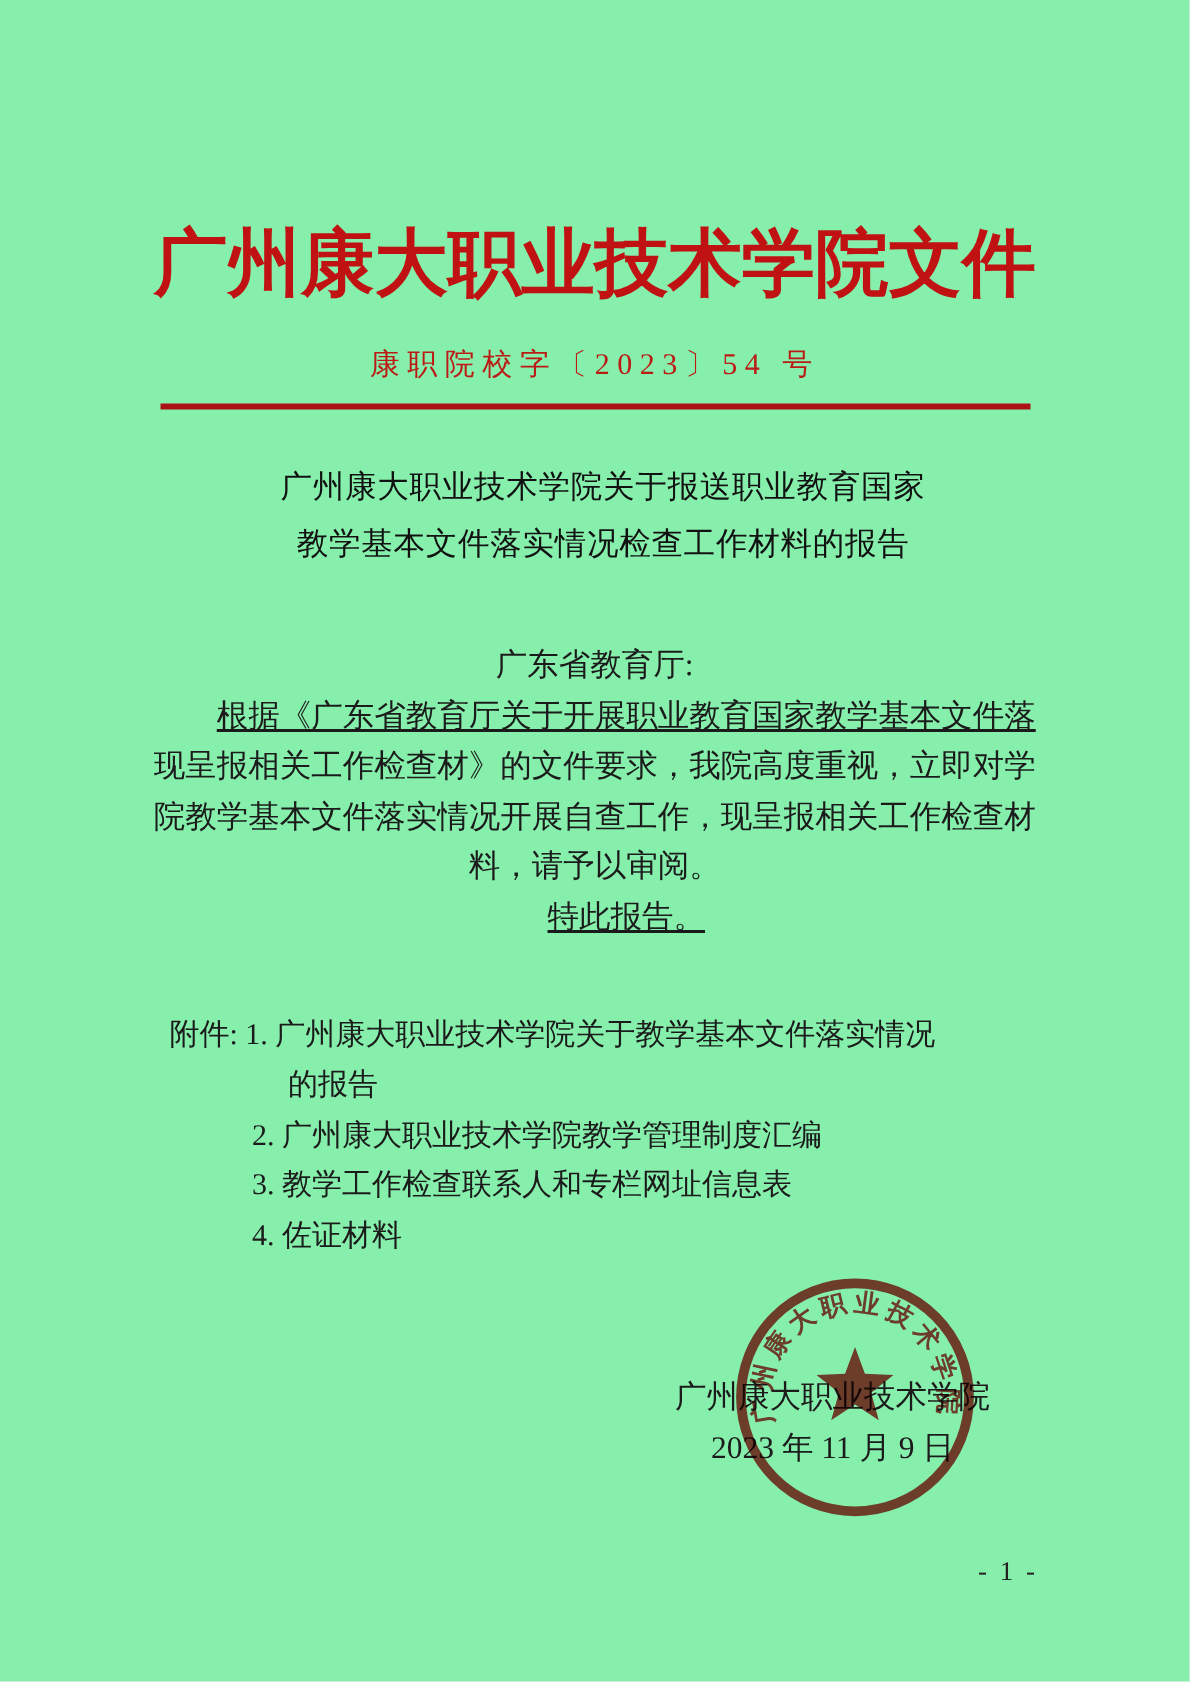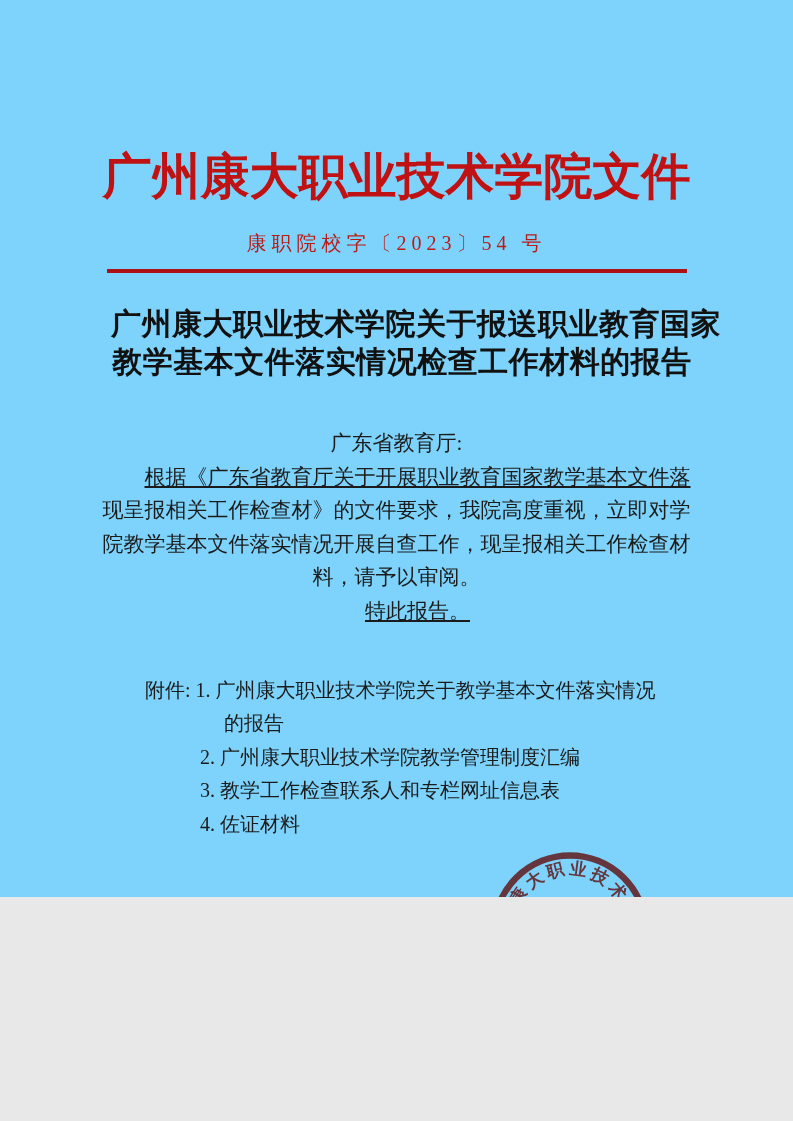--- a/index.html
+++ b/index.html
@@ -1,23 +1,23 @@
 <!DOCTYPE html>
 <html><head>
 <meta charset="utf-8">
 <style>
   html, body { margin: 0; padding: 0; background: #e8e8e8; }
   .page {
     position: relative;
     width: 793px;
-    height: 897px;
+    height: 1121px;
     margin: 0 auto;
-    background: #7dd3fc;
+    background: #86efac;
     box-sizing: border-box;
-    padding: 0 100px;
+    padding: 0 68px;
     overflow: hidden;
     font-family: "Liberation Serif", serif;
     color: #1b1b1b;
   }
   .org-title {
     margin-top: 148px;
     text-align: center;
     font-family: "Liberation Sans", sans-serif;
     font-weight: 700;
     font-size: 49px;
@@ -37,22 +37,22 @@
   }
   .red-line {
     width: 580px;
     height: 4px;
     margin: 12px auto 0 auto;
     background: #ac1115;
   }
   .doc-title {
     margin: 32px 0 0 11px;
     text-align: center;
-    font-weight: 700;
-    font-size: 30px;
+    font-weight: 400;
+    font-size: 21px;
     line-height: 38px;
     color: #111;
     letter-spacing: 0.5px;
   }
   .doc-title div { white-space: nowrap; }
   .body-text {
     margin-top: 46px;
     font-size: 21px;
     line-height: 33.6px;
     text-align: center;

